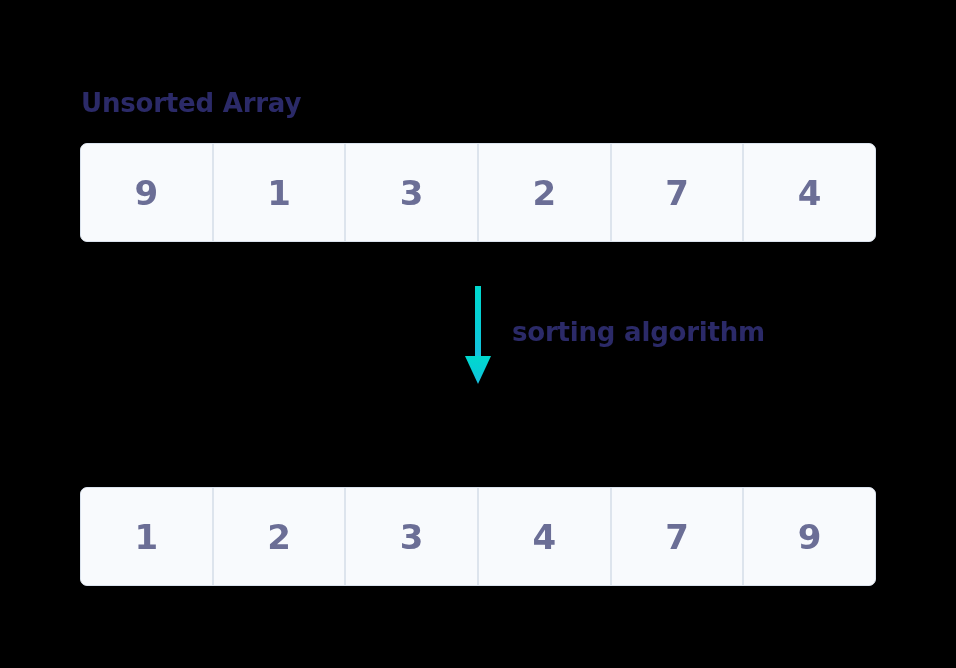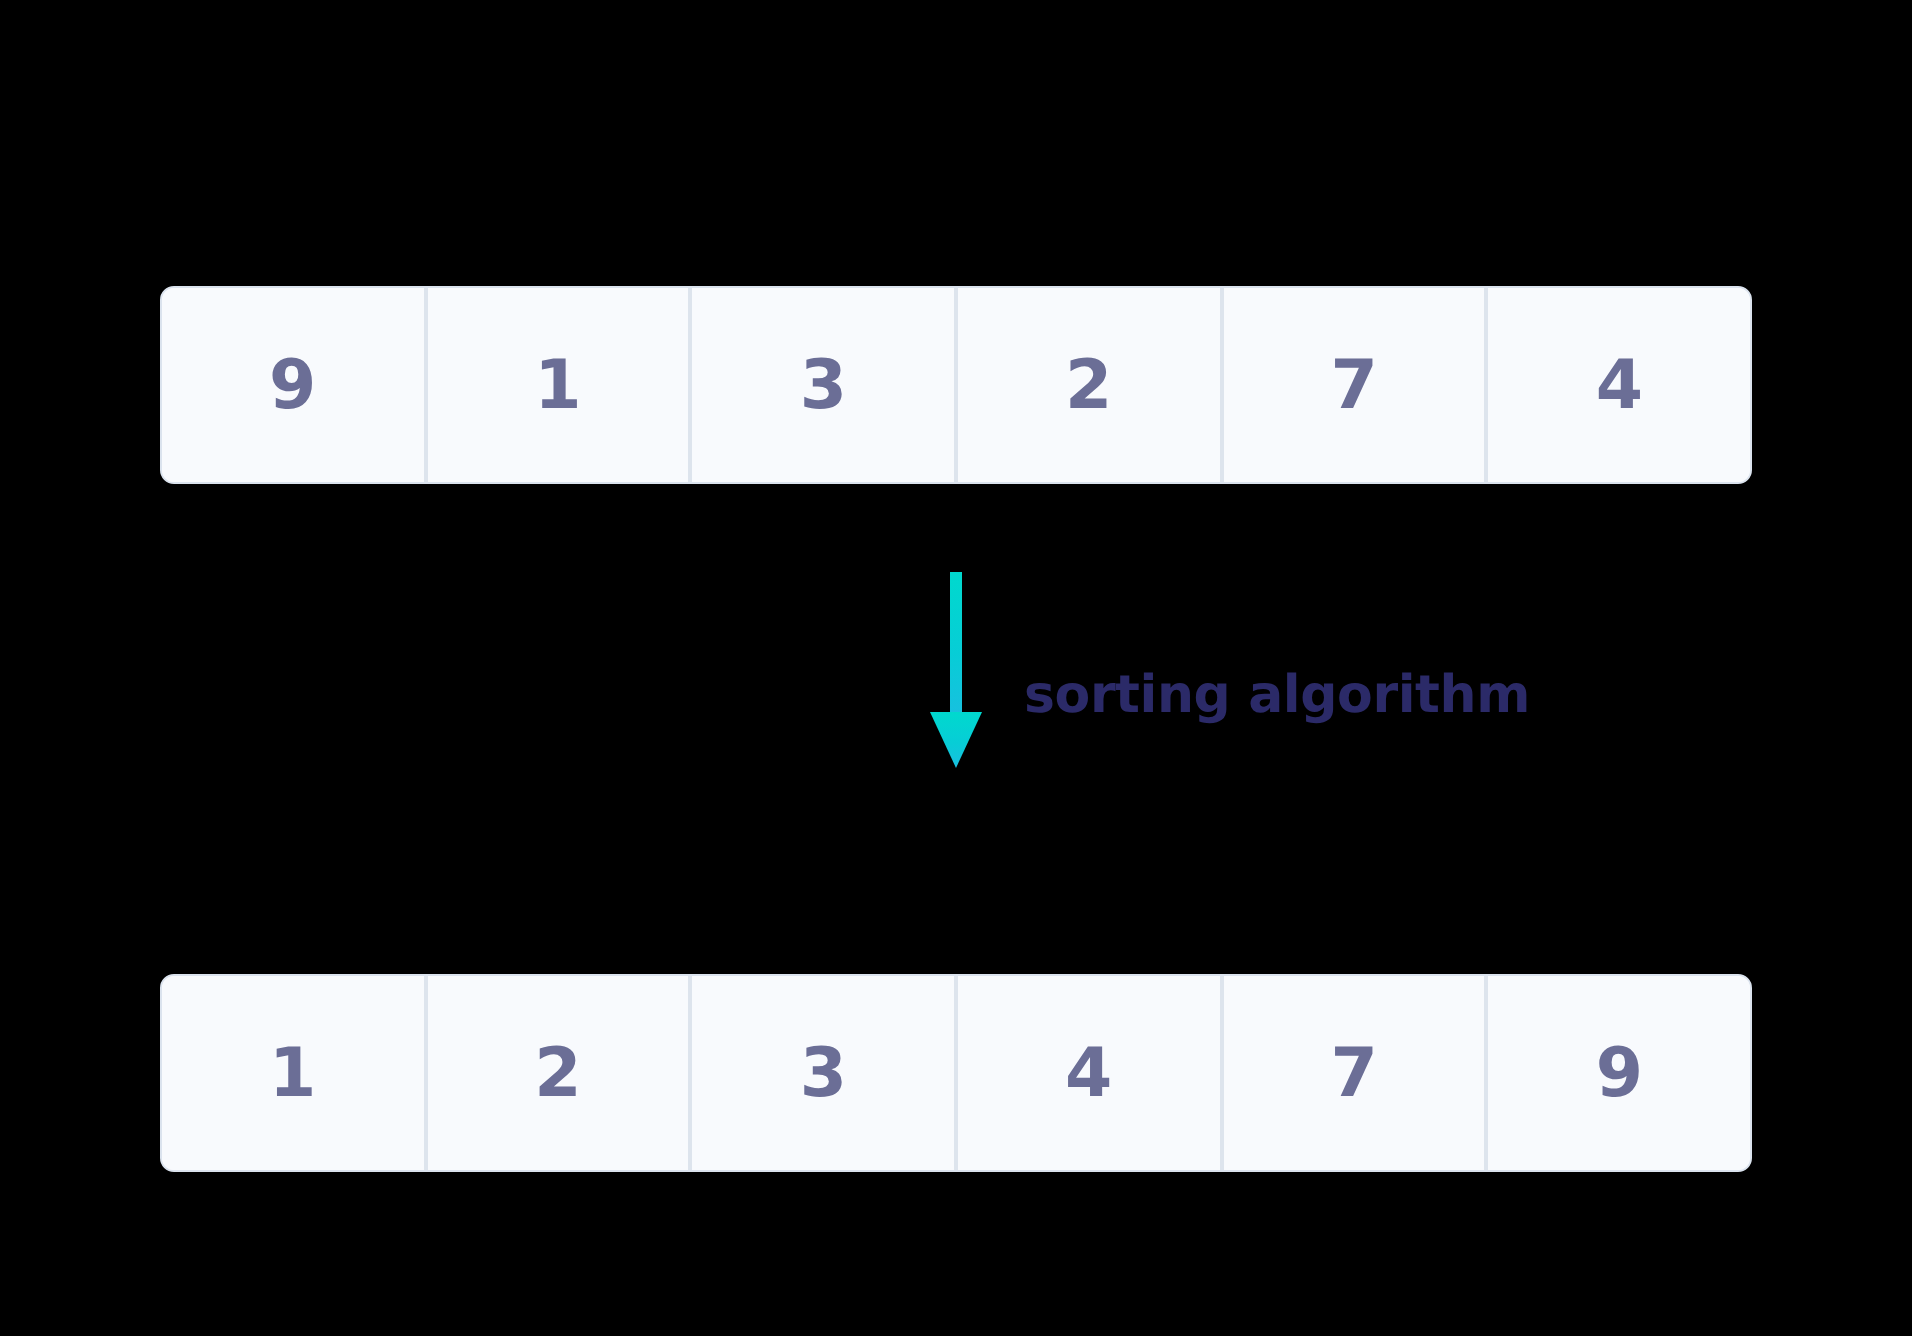--- a/index.html
+++ b/index.html
@@ -87,28 +87,28 @@
     position: absolute;
     left: 512px;
     top: 319px;
     color: #2b2a68;
     font-family: "DejaVu Sans", "Liberation Sans", sans-serif;
     font-size: 26px;
     font-weight: bold;
     letter-spacing: -0.2px;
     white-space: nowrap;
     line-height: 1;
-    margin-top: 16px;
   }
 </style>
 </head>
 <body>
 
 <div class="stage">
 
+  <div class="section-label" id="unsorted-label">Unsorted Array</div>
 
   <div class="array-row" id="unsorted-array">
     <div class="array-cell">
       <span class="cell-value">9</span>
     </div>
     <div class="array-cell">
       <span class="cell-value">1</span>
     </div>
     <div class="array-cell">
       <span class="cell-value">3</span>

